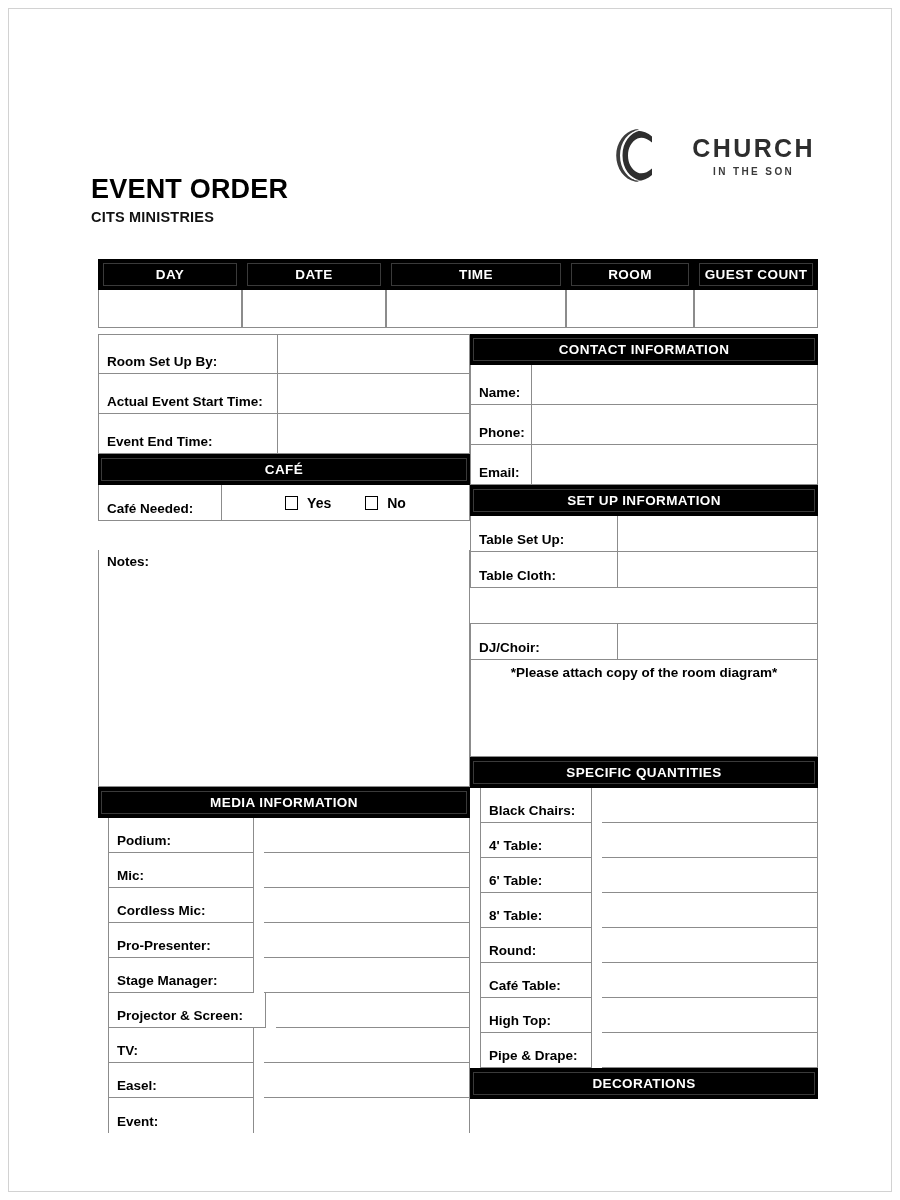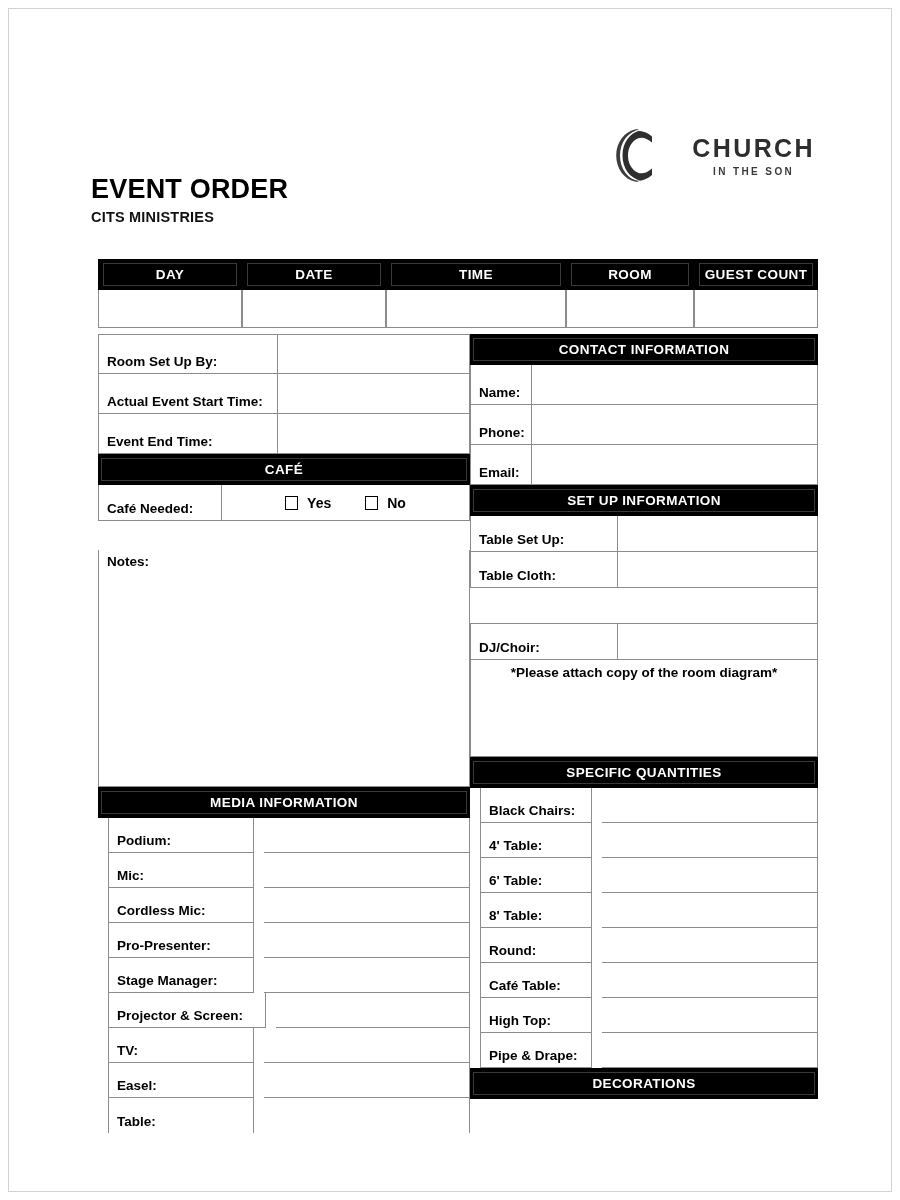--- a/index.html
+++ b/index.html
@@ -279,21 +279,21 @@
         </div>
         <div class="row">
           <div class="cell lbl h35" style="width:146px;border-top:none">TV:</div>
           <div class="cell val h35" style="border-left:none;border-top:none"></div>
         </div>
         <div class="row">
           <div class="cell lbl h35" style="width:146px;border-top:none">Easel:</div>
           <div class="cell val h35" style="border-left:none;border-top:none"></div>
         </div>
         <div class="row">
-          <div class="cell lbl h35" style="width:146px;border-top:none;border-bottom:none">Table:</div>
+          <div class="cell lbl h35" style="width:146px;border-top:none;border-bottom:none">Event:</div>
           <div class="cell val h35" style="border-left:none;border-top:none;border-bottom:none"></div>
         </div>
 
       </div>
 
       <div id="col-right">
 
         <div class="band" style="width:348px">
             <span>CONTACT INFORMATION</span>
           </div>

